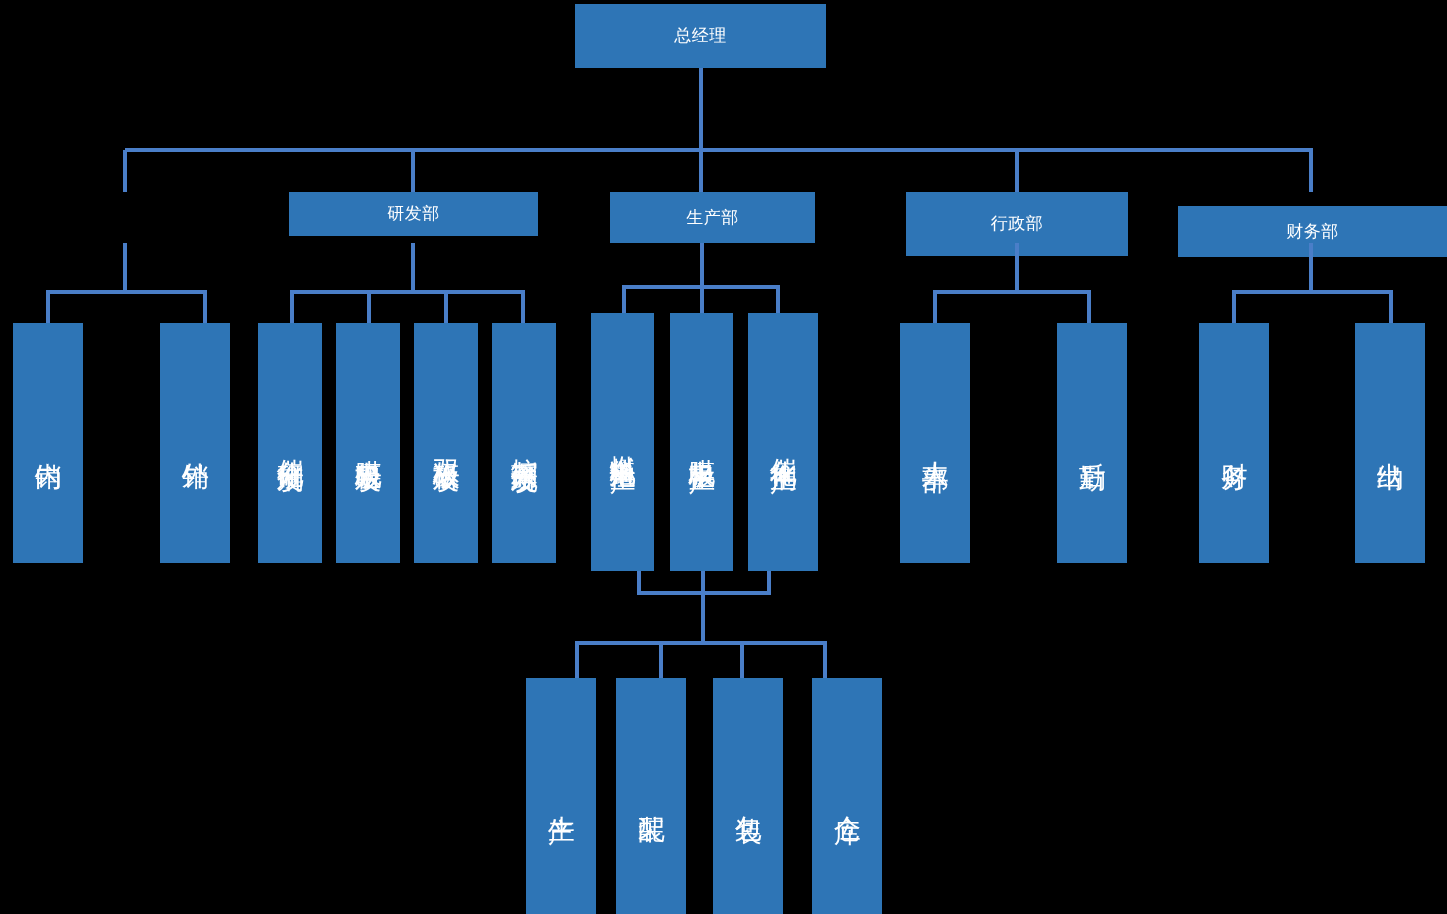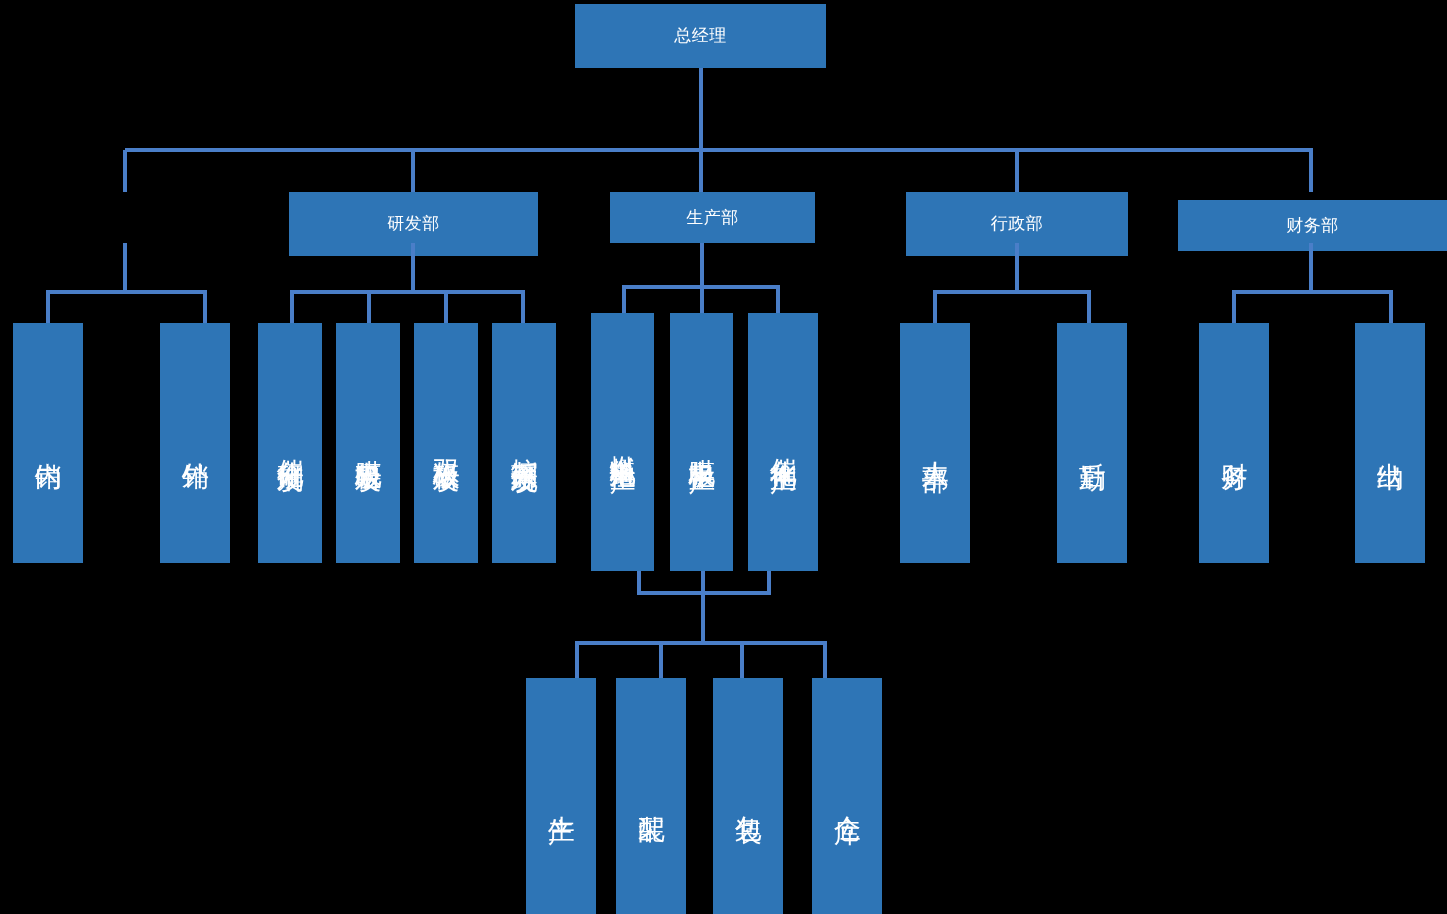--- a/index.html
+++ b/index.html
@@ -67,30 +67,30 @@
   <div class="conn v" style="left:699px; top:68px; width:4px; height:82px;"></div>
 
   <div class="conn h" style="left:125px; top:148px; width:1188px; height:4px;"></div>
 
   <div class="conn v" style="left:123px; top:150px; height:42px;"></div>
   <div class="conn v" style="left:411px; top:150px; height:42px;"></div>
   <div class="conn v" style="left:699px; top:150px; height:42px;"></div>
   <div class="conn v" style="left:1015px; top:150px; height:42px;"></div>
   <div class="conn v" style="left:1309px; top:150px; height:42px;"></div>
 
-  <div class="node horiz" style="left:289px; top:192px; width:249px; height:64px;">
+  <div class="node horiz" style="left:289px; top:192px; width:249px; height:44px;">
     <span class="txt">研发部</span>
   </div>
   <div class="node horiz" style="left:610px; top:192px; width:205px; height:51px;">
     <span class="txt">生产部</span>
   </div>
   <div class="node horiz" style="left:906px; top:192px; width:222px; height:64px;">
     <span class="txt">行政部</span>
   </div>
-  <div class="node horiz" style="left:1178px; top:200px; width:269px; height:51px;">
+  <div class="node horiz" style="left:1178px; top:206px; width:269px; height:51px;">
     <span class="txt">财务部</span>
   </div>
 
   <div class="conn v" style="left:123px; top:243px; height:49px;"></div>
   <div class="conn h" style="left:46px; top:290px; width:161px;"></div>
   <div class="conn v" style="left:46px; top:290px; height:33px;"></div>
   <div class="conn v" style="left:203px; top:290px; height:33px;"></div>
 
   <div class="conn v" style="left:411px; top:243px; height:49px;"></div>
   <div class="conn h" style="left:290px; top:290px; width:235px;"></div>

